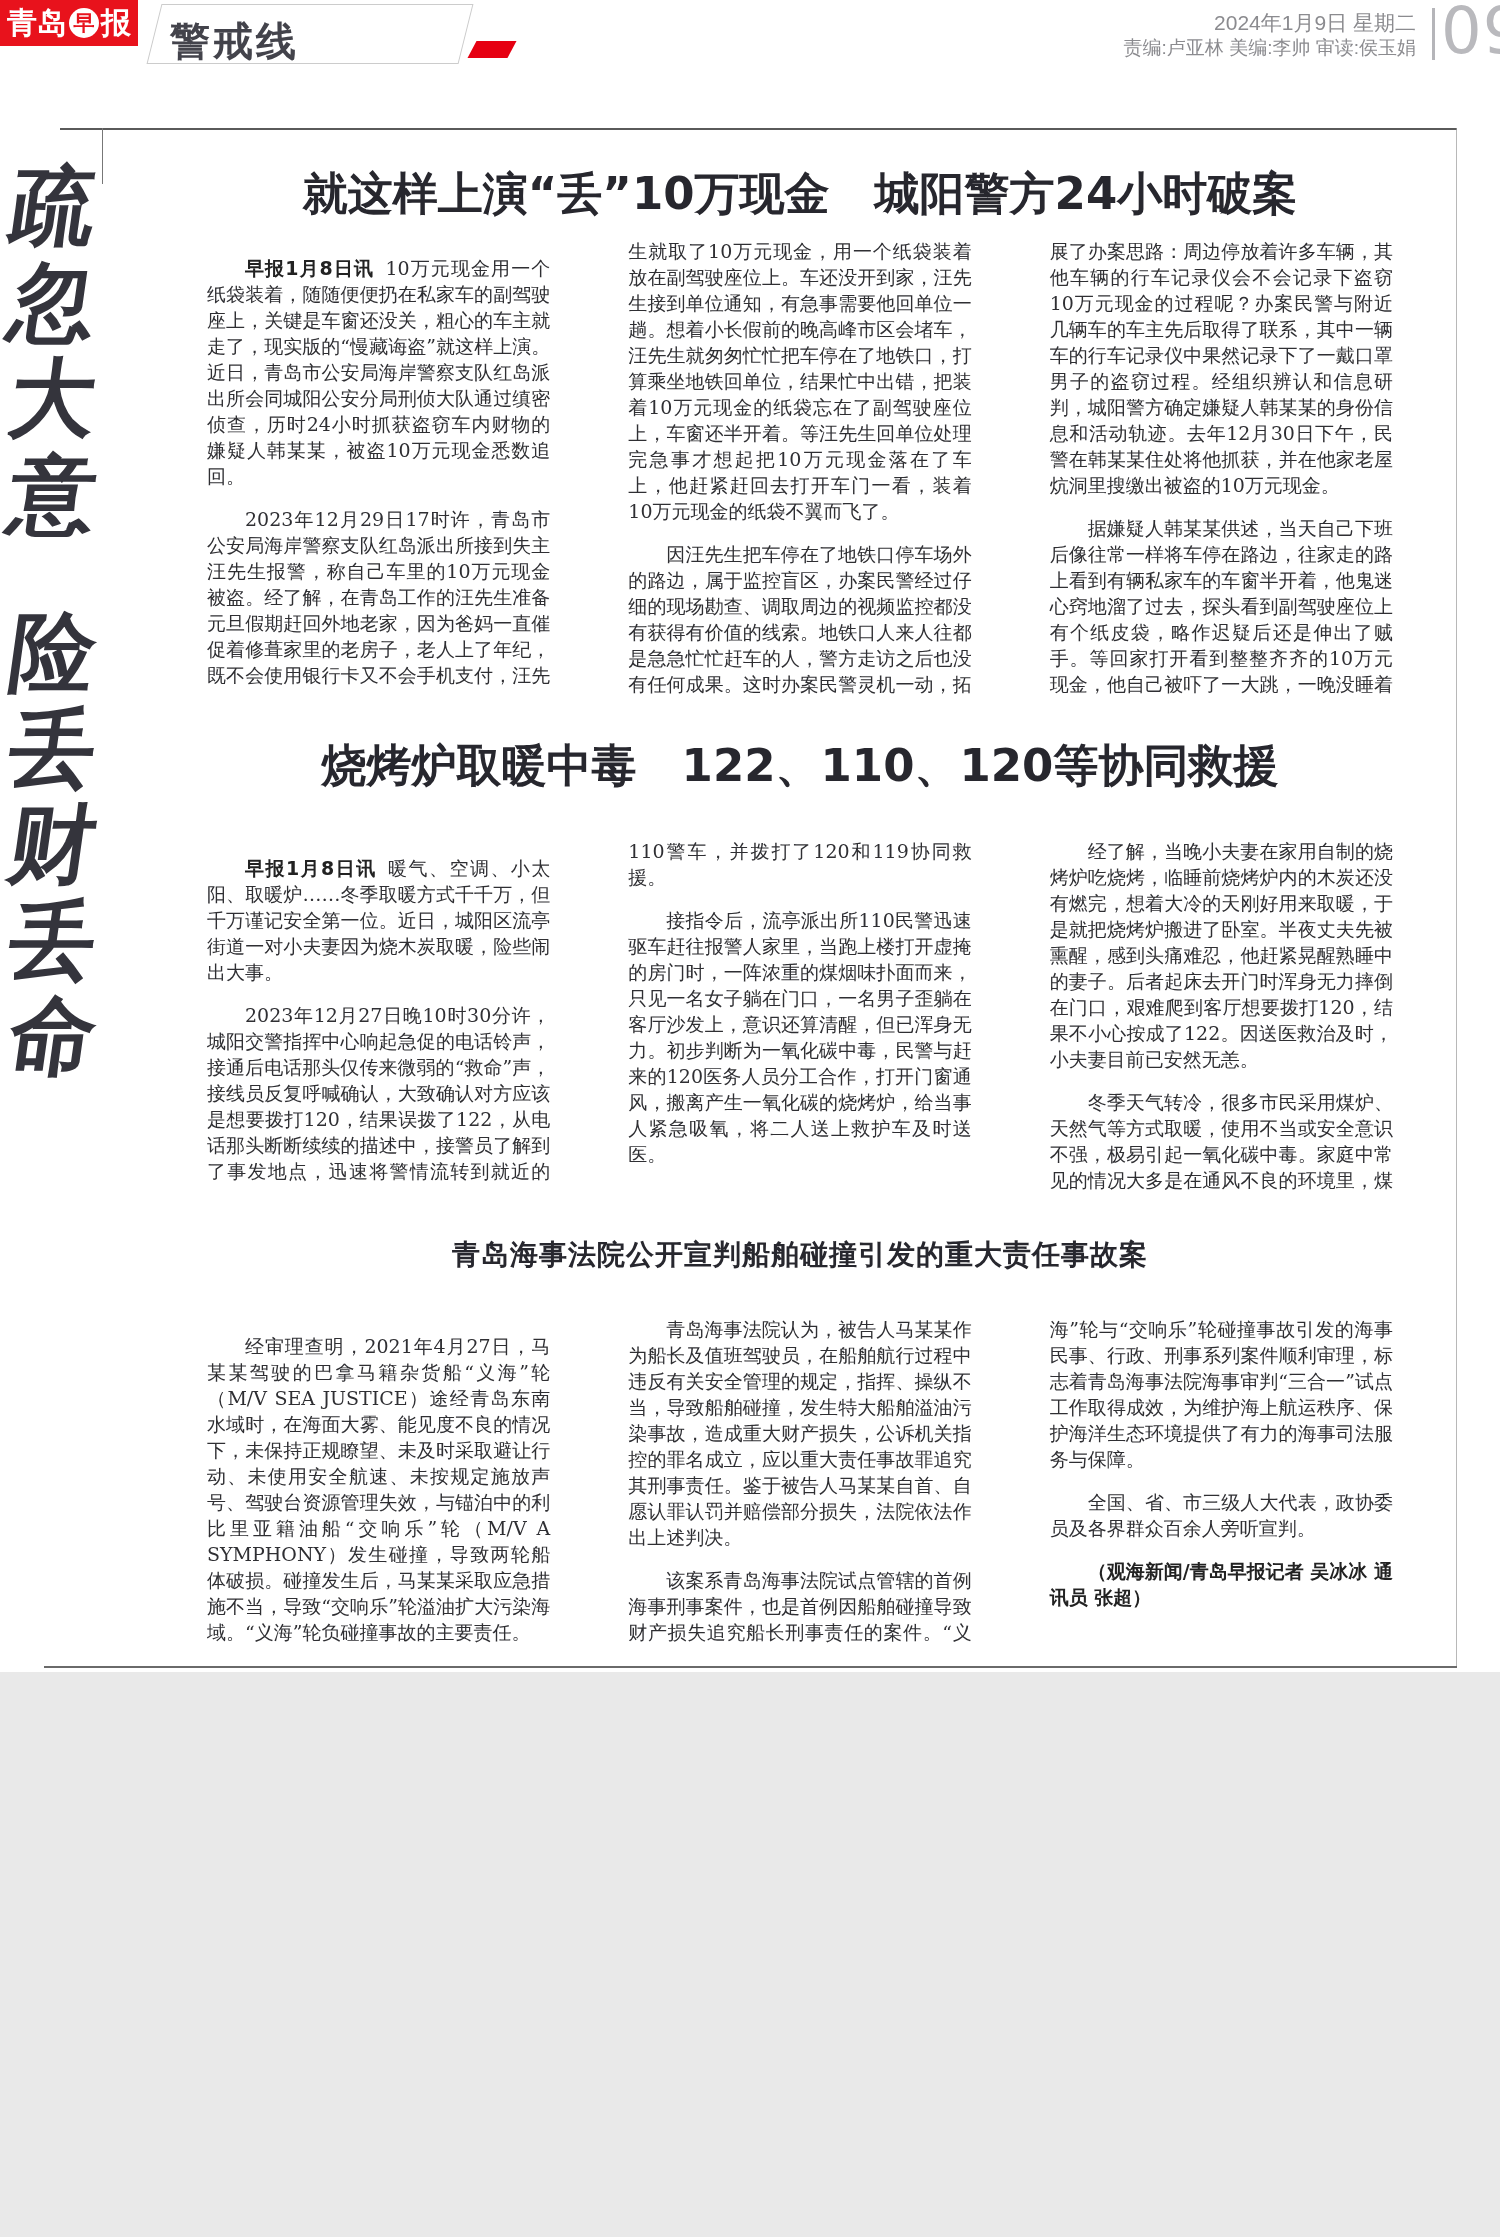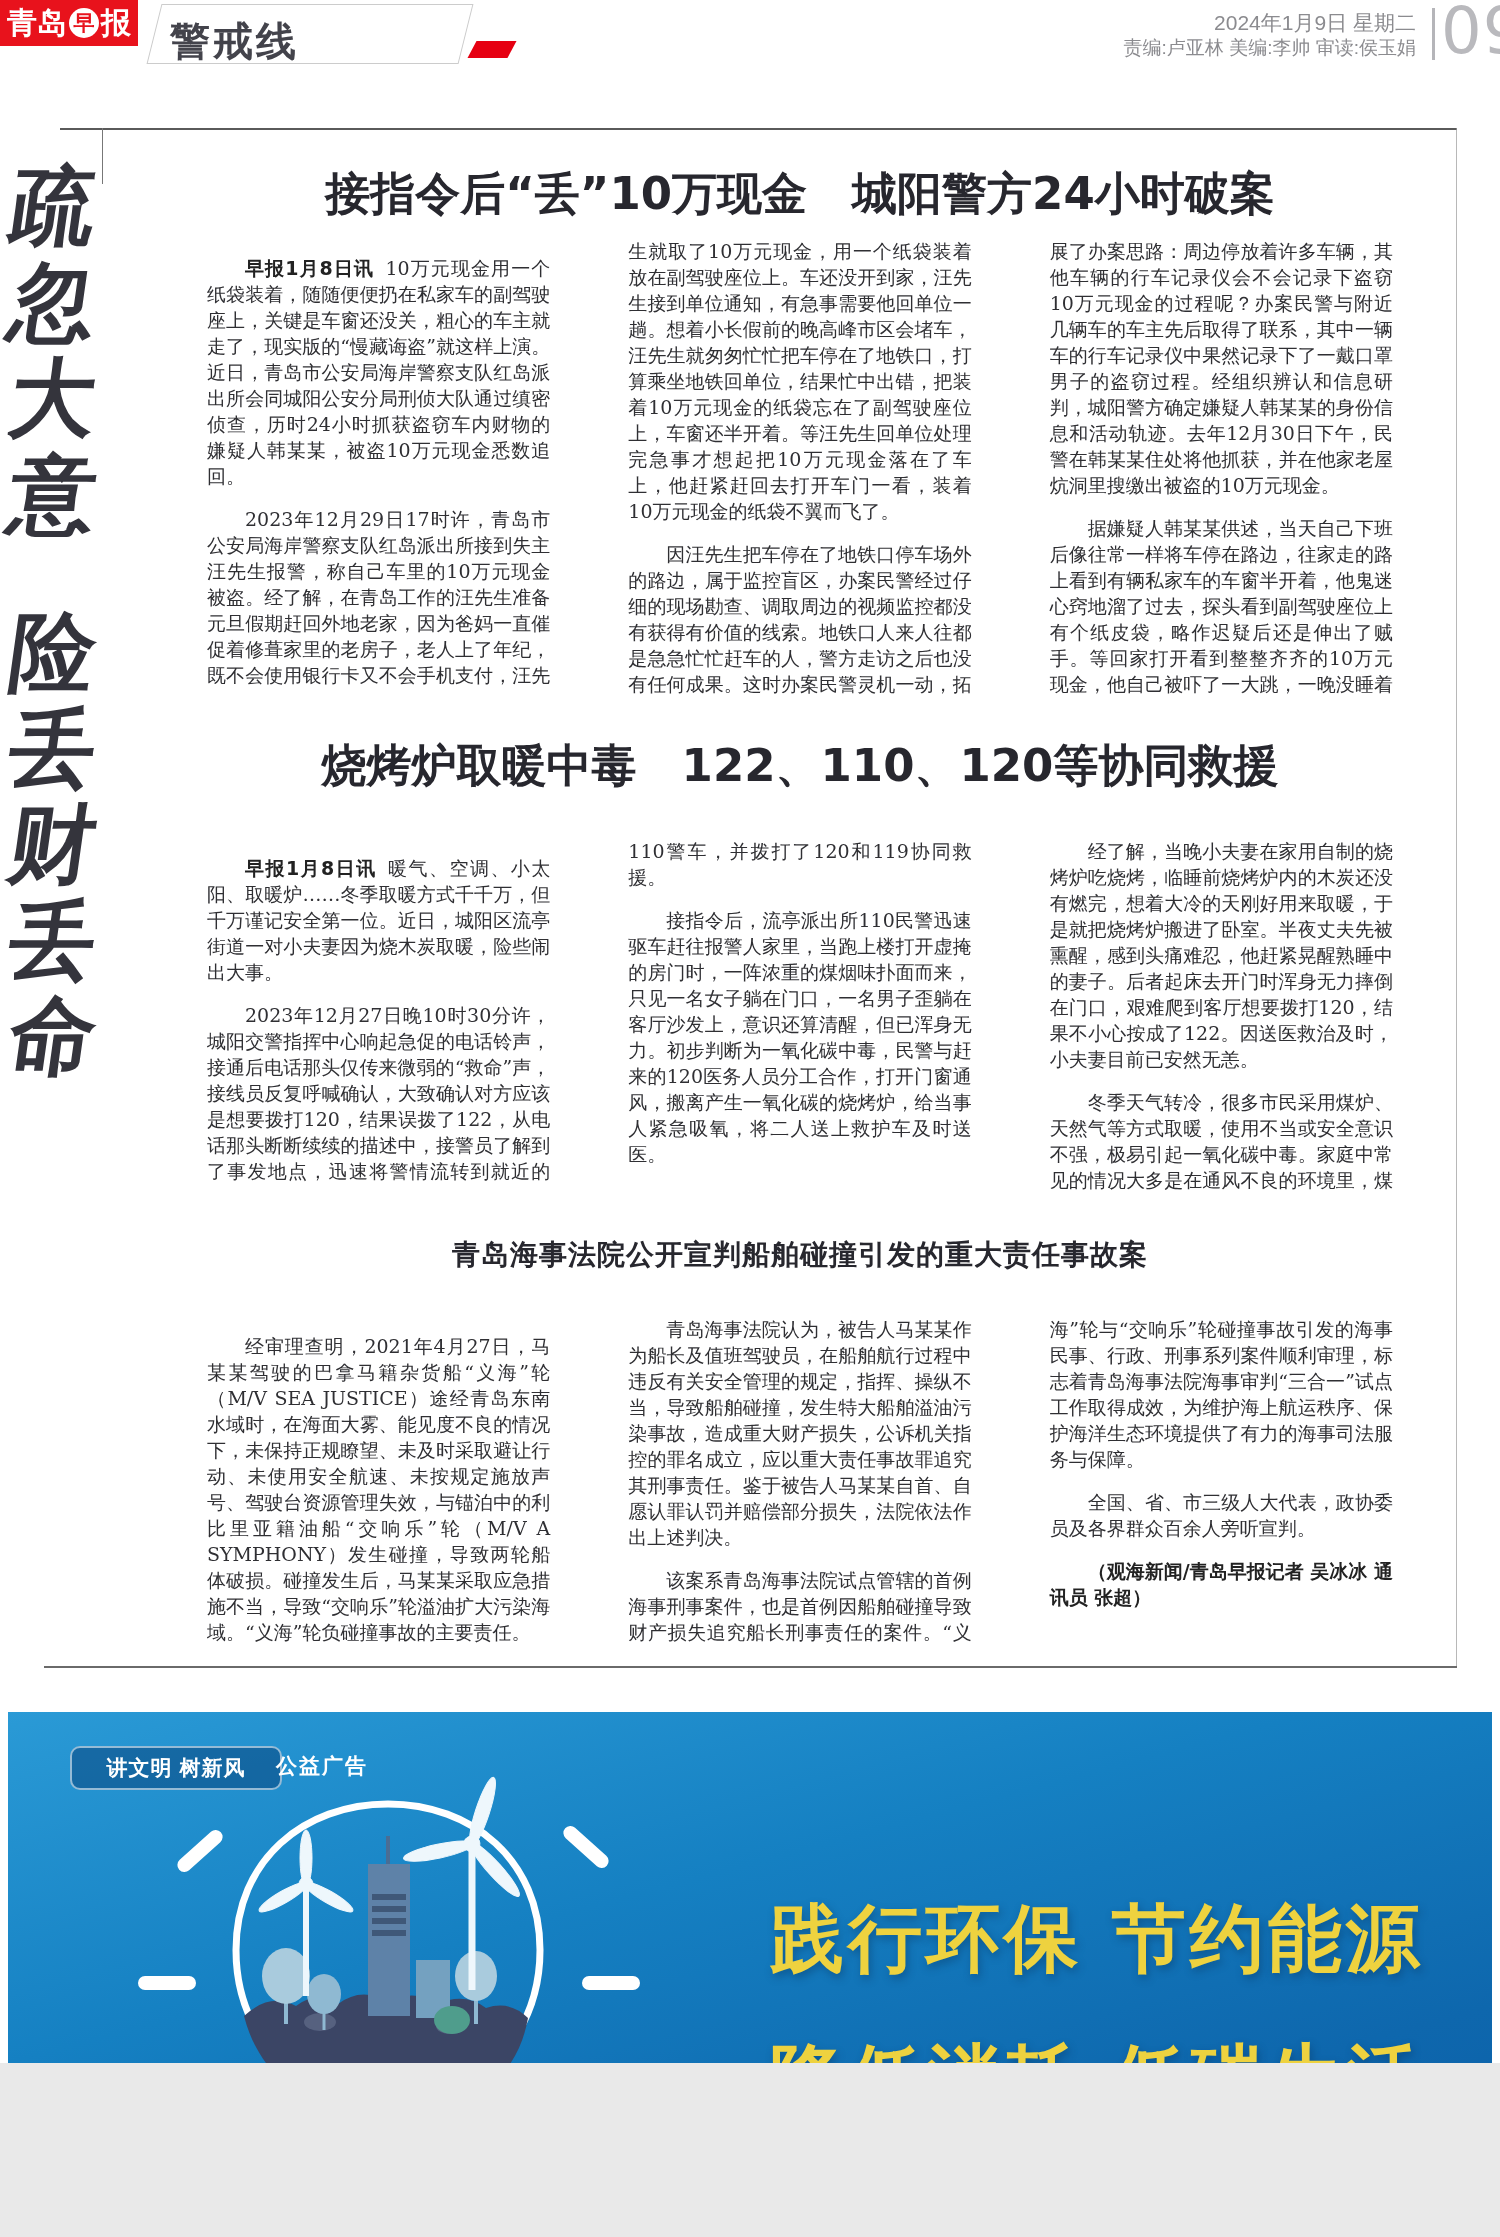--- a/index.html
+++ b/index.html
@@ -1,16 +1,16 @@
 <!DOCTYPE html>
 <html><head>
 <meta charset="utf-8">
 <style>
   html,body{margin:0;padding:0;background:#e9e9e9;}
-  #page{position:relative;width:1500px;height:2063px;background:#ffffff;overflow:hidden;
+  #page{position:relative;width:1500px;height:1672px;background:#ffffff;overflow:hidden;
         font-family:"Liberation Sans",sans-serif;}
   
   .masthead-logo{position:absolute;left:0;top:16;width:138px;height:46px;background:#e8121c;
         display:flex;align-items:center;justify-content:center;gap:2px;}
   .masthead-logo .mh-txt{color:#fff;font-weight:bold;font-size:30px;font-family:"DejaVu Sans",sans-serif;}
   .mh-circle{width:30px;height:30px;border-radius:50%;background:#fff;color:#e8121c;font-weight:bold;
         font-size:21px;display:flex;align-items:center;justify-content:center;font-family:"DejaVu Sans",sans-serif;}
   .section-box{position:absolute;left:154px;top:4px;width:310px;height:58px;
         border:1px solid #cccccc;transform:skewX(-14deg);background:#fff;}
   .section-title{position:absolute;left:170px;top:14px;font-size:40px;font-weight:bold;color:#43434b;
@@ -97,21 +97,21 @@
       <div class="v-char"><span>大</span></div>
       <div class="v-char"><span>意</span></div>
       <div class="v-char gap"></div>
       <div class="v-char"><span>险</span></div>
       <div class="v-char"><span>丢</span></div>
       <div class="v-char"><span>财</span></div>
       <div class="v-char"><span>丢</span></div>
       <div class="v-char"><span>命</span></div>
     </div>
 
-  <div id="a1-title" class="art-title">接指令后“丢”10万现金　城阳警方24小时破案</div>
+  <div id="a1-title" class="art-title">就这样上演“丢”10万现金　城阳警方24小时破案</div>
   <div id="a1-body" class="art-body">
       <p><span class="lead">早报1月8日讯</span><span>10万元现金用一个纸袋装着，随随便便扔在私家车的副驾驶座上，关键是车窗还没关，粗心的车主就走了，现实版的“慢藏诲盗”就这样上演。近日，青岛市公安局海岸警察支队红岛派出所会同城阳公安分局刑侦大队通过缜密侦查，历时24小时抓获盗窃车内财物的嫌疑人韩某某，被盗10万元现金悉数追回。</span></p>
       <p><span>2023年12月29日17时许，青岛市公安局海岸警察支队红岛派出所接到失主汪先生报警，称自己车里的10万元现金被盗。经了解，在青岛工作的汪先生准备元旦假期赶回外地老家，因为爸妈一直催促着修葺家里的老房子，老人上了年纪，既不会使用银行卡又不会手机支付，汪先生就取了10万元现金，用一个纸袋装着放在副驾驶座位上。车还没开到家，汪先生接到单位通知，有急事需要他回单位一趟。想着小长假前的晚高峰市区会堵车，汪先生就匆匆忙忙把车停在了地铁口，打算乘坐地铁回单位，结果忙中出错，把装着10万元现金的纸袋忘在了副驾驶座位上，车窗还半开着。等汪先生回单位处理完急事才想起把10万元现金落在了车上，他赶紧赶回去打开车门一看，装着10万元现金的纸袋不翼而飞了。</span></p>
       <p><span>因汪先生把车停在了地铁口停车场外的路边，属于监控盲区，办案民警经过仔细的现场勘查、调取周边的视频监控都没有获得有价值的线索。地铁口人来人往都是急急忙忙赶车的人，警方走访之后也没有任何成果。这时办案民警灵机一动，拓展了办案思路：周边停放着许多车辆，其他车辆的行车记录仪会不会记录下盗窃10万元现金的过程呢？办案民警与附近几辆车的车主先后取得了联系，其中一辆车的行车记录仪中果然记录下了一戴口罩男子的盗窃过程。经组织辨认和信息研判，城阳警方确定嫌疑人韩某某的身份信息和活动轨迹。去年12月30日下午，民警在韩某某住处将他抓获，并在他家老屋炕洞里搜缴出被盗的10万元现金。</span></p>
       <p><span>据嫌疑人韩某某供述，当天自己下班后像往常一样将车停在路边，往家走的路上看到有辆私家车的车窗半开着，他鬼迷心窍地溜了过去，探头看到副驾驶座位上有个纸皮袋，略作迟疑后还是伸出了贼手。等回家打开看到整整齐齐的10万元现金，他自己被吓了一大跳，一晚没睡着觉，既害怕又兴奋。第二天韩某某把盗取的10万元现金藏进了老屋，自己也没敢去上班，没想到这么快就被民警找上了门。</span></p>
       <p><span>目前，嫌疑人韩某某已被城阳警方依法刑拘，案件正在进一步办理中。</span></p>
       <p class="byline"><span>（观海新闻/青岛早报记者 刘世杰 通讯员 林宁宁）</span></p>
     </div>
 
   <div id="a2-title" class="art-title">烧烤炉取暖中毒　122、110、120等协同救援</div>

